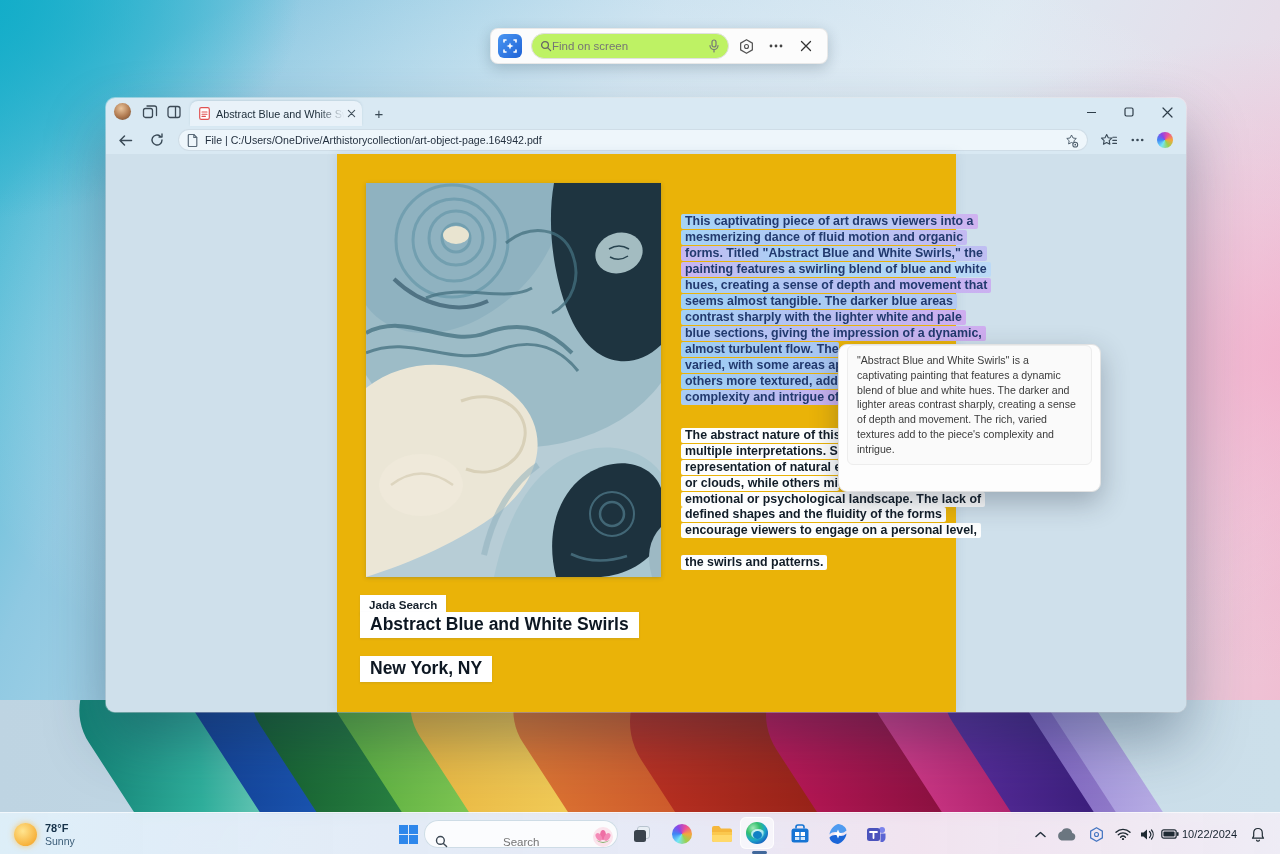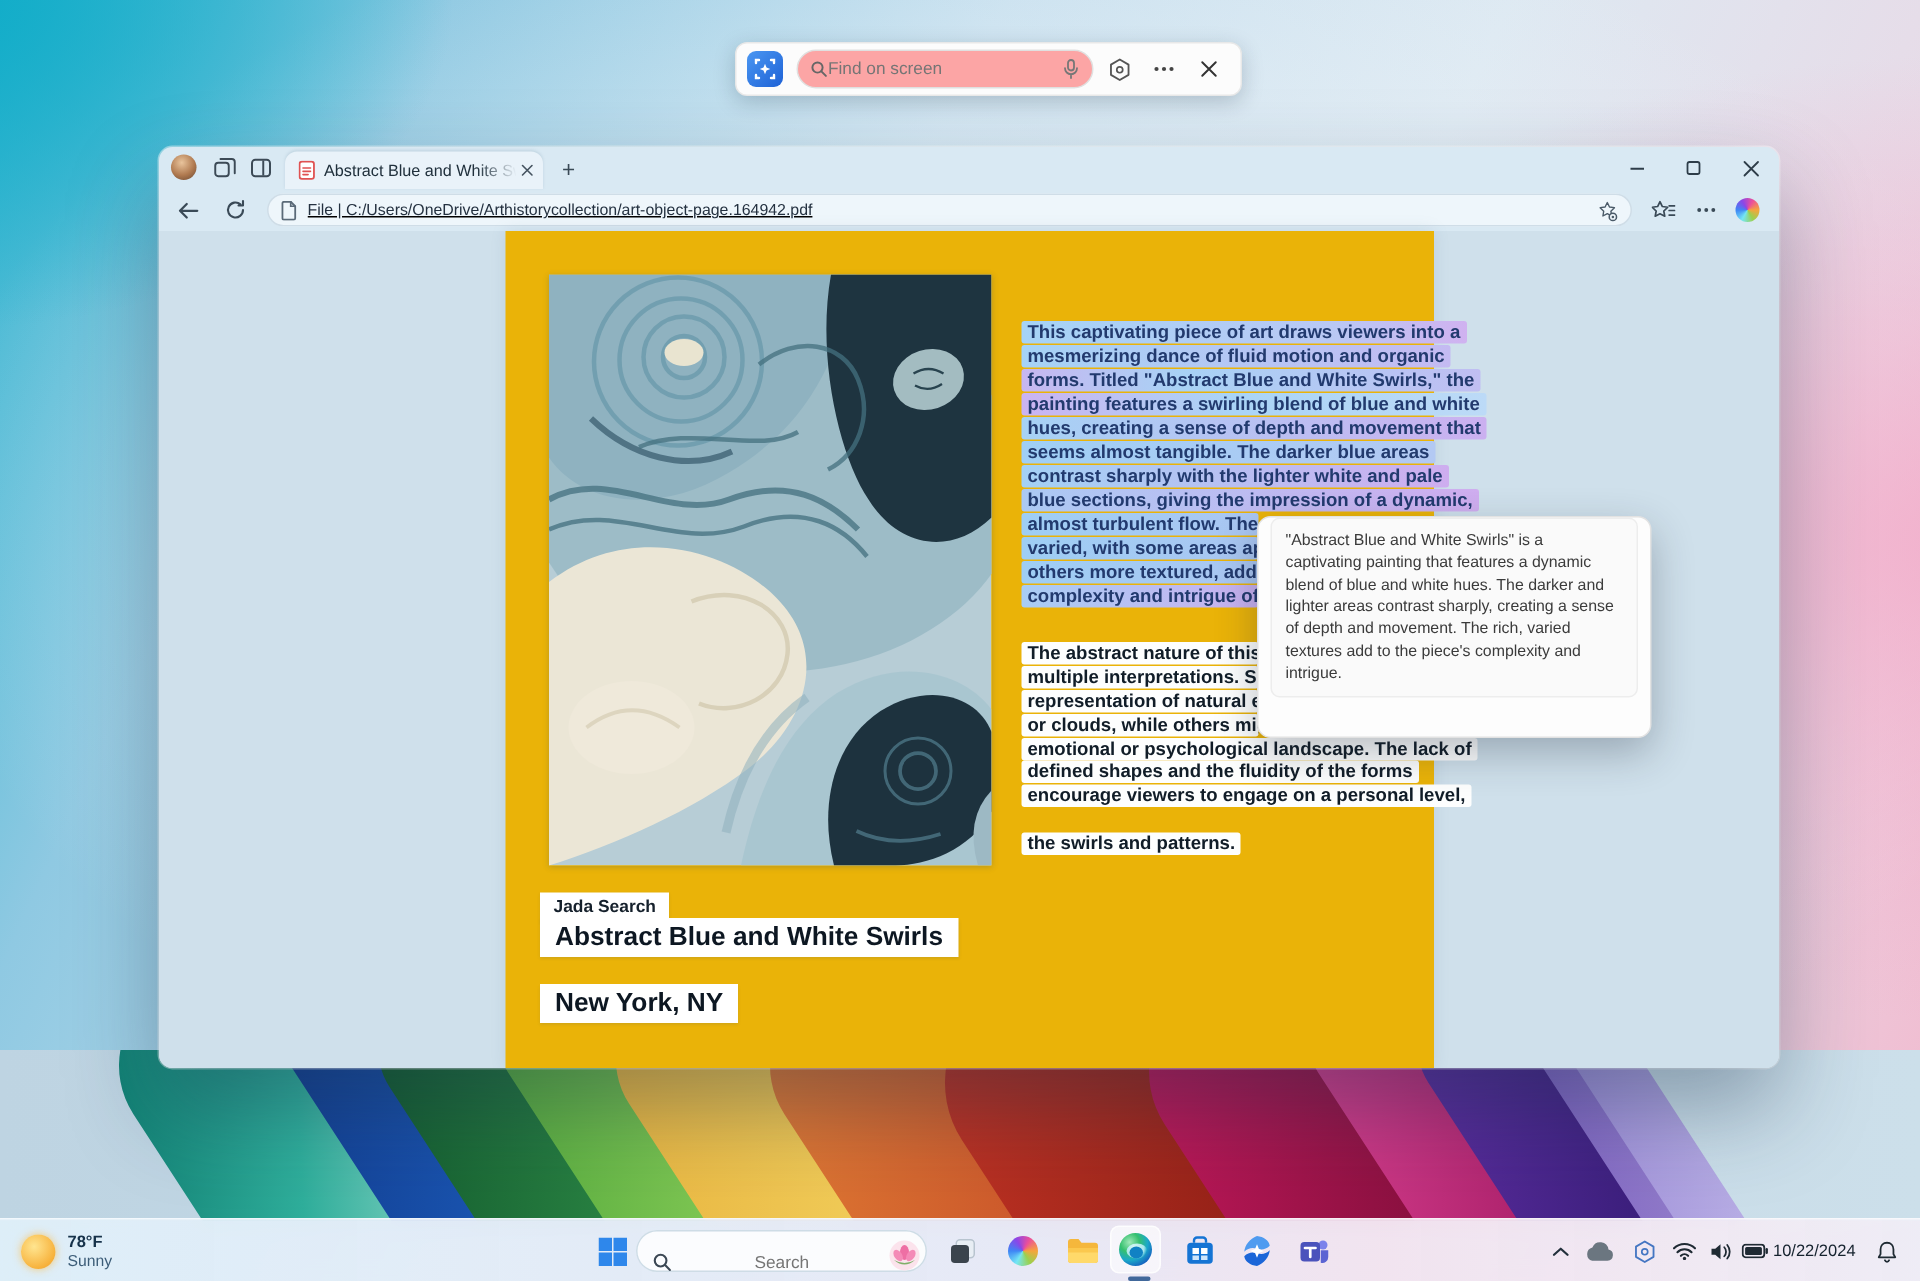--- a/index.html
+++ b/index.html
@@ -17,21 +17,21 @@
   .bloom { position:absolute; left:0; top:700px; width:1280px; height:114px; overflow:hidden; z-index:5;
     background:linear-gradient(90deg,#bed4e2,#c5dae7 55%,#ccdfea 100%); }
   .rb { position:absolute; top:-60px; height:260px; border-radius:70px; transform:rotate(-33deg); }
 
   
   .findbar { position:absolute; left:490px; top:28px; width:338px; height:36px; z-index:30;
     background:#fcfcfc; border:1px solid rgba(0,0,0,.08); border-radius:8px;
     box-shadow:0 4px 14px rgba(20,40,60,.22); display:flex; align-items:center; }
   .ctd-icon { width:24px; height:24px; margin-left:7px; border-radius:6px;
     background:linear-gradient(135deg,#4b97f2,#1e62d6); position:relative; flex:none; }
-  .find-pill { margin-left:9px; width:198px; height:26px; background:#fca5a5; border:1px solid #e0e0e0;
+  .find-pill { margin-left:9px; width:198px; height:26px; background:#bef264; border:1px solid #e0e0e0;
     border-radius:13px; display:flex; align-items:center; padding:0 8px; }
   .find-pill input { border:0; background:transparent; outline:none; flex:1; font-size:11.5px; color:#444;
     font-family:inherit; min-width:0; }
   .fb-btn { width:26px; height:26px; display:flex; align-items:center; justify-content:center; margin-left:4px;
     border-radius:5px; }
 
   
   .window { position:absolute; left:106px; top:98px; width:1080px; height:614px; z-index:20;
     background:#d9e9f3; border-radius:9px; overflow:hidden;
     box-shadow:0 28px 60px rgba(25,50,75,.38), 0 0 0 1px rgba(255,255,255,.45); }
@@ -44,21 +44,21 @@
     box-shadow:0 -1px 2px rgba(120,150,170,.25); }
   .tab-title { flex:1; font-size:10.8px; color:#20303c; white-space:nowrap; overflow:hidden; margin-left:6px;
     -webkit-mask-image:linear-gradient(90deg,#000 78%,transparent 98%);
             mask-image:linear-gradient(90deg,#000 78%,transparent 98%); }
   .newtab { position:absolute; left:264px; top:7px; width:18px; height:18px; color:#3a4a56; font-size:15px;
     line-height:17px; text-align:center; }
   .wctl { position:absolute; top:0; height:28px; width:38px; display:flex; align-items:center; justify-content:center; }
   .toolbar { position:absolute; left:0; top:28px; width:100%; height:28px; display:flex; align-items:center; }
   .nav-btn { width:26px; height:24px; display:flex; align-items:center; justify-content:center; margin-left:6px; }
   .addr { height:22px; flex:1; margin:0 8px 0 8px; background:#eef6fb; border-radius:12px;
-    display:flex; align-items:center; padding:0 9px; box-shadow:inset 0 0 0 1px rgba(150,175,195,.35);text-decoration:underline; }
+    display:flex; align-items:center; padding:0 9px; box-shadow:inset 0 0 0 1px rgba(150,175,195,.35); }
   .addr-url { flex:1; font-size:10.6px; color:#243140; margin-left:7px; white-space:nowrap; overflow:hidden; }
   .content { position:absolute; left:0; top:56px; width:1080px; height:558px; background:#cfe0eb; }
   .page { position:absolute; left:231px; top:0; width:619px; height:558px; background:#eab308;
     box-shadow:0 0 10px rgba(100,130,155,.18); }
 
   
   .art { position:absolute; left:29px; top:29px; width:295px; height:394px; box-shadow:0 1px 4px rgba(40,70,90,.25); }
   .hl, .pl { position:absolute; left:344px; height:15px; font-size:12.4px; font-weight:700;
     white-space:nowrap; padding:0 4px; line-height:15.5px; border-radius:2px; }
   .hl { color:#223a6e; }

